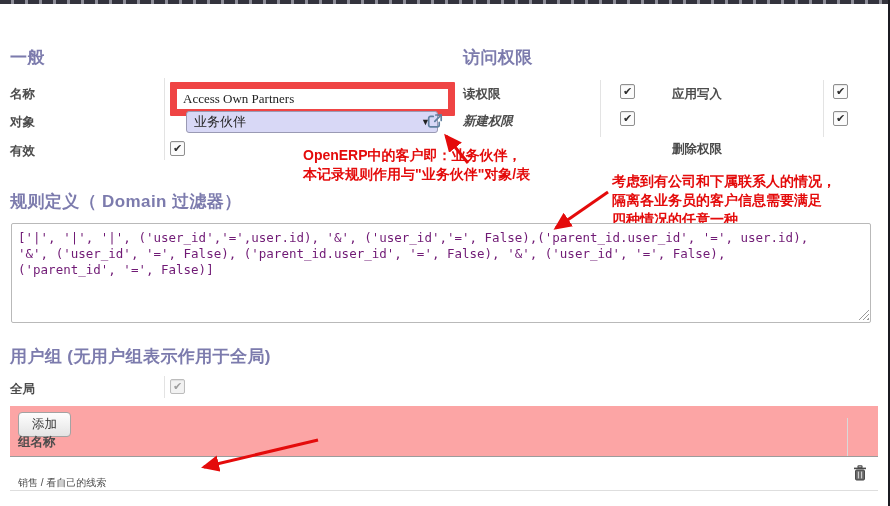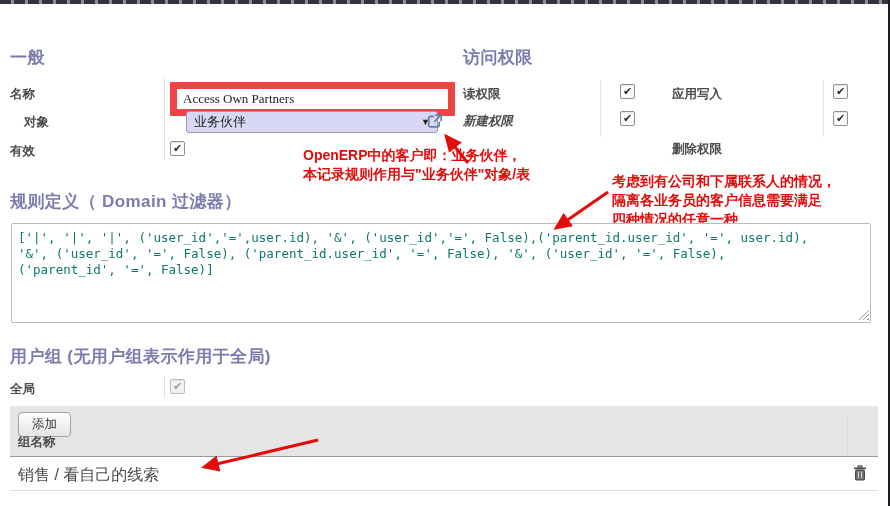--- a/index.html
+++ b/index.html
@@ -47,59 +47,59 @@
 
   .annotation{
     position:absolute;color:#e40b0b;font-size:14px;font-weight:bold;line-height:19px;
     white-space:pre-line;
   }
 
   .domain-textarea{
     position:absolute;left:11px;top:223px;width:846px;height:86px;
     border:1px solid #b9b9b9;border-radius:2px;padding:6px 6px;
     font-family:"DejaVu Sans Mono","Liberation Mono",monospace;
-    font-size:12.5px;line-height:16px;color:#0f766e;
+    font-size:12.5px;line-height:16px;color:#701a75;
     resize:none;outline:none;overflow:hidden;white-space:pre-wrap;
   }
   .grip{
     position:absolute;left:858px;top:309px;width:11px;height:11px;pointer-events:none;
     background:repeating-linear-gradient(135deg,transparent 0 2px,#9a9a9a 2px 3px);
     clip-path:polygon(100% 0,100% 100%,0 100%);
   }
 
   .group-table{position:absolute;left:10px;top:406px;width:868px;}
-  .gt-header{position:relative;background:#e5e5e5;height:50px;border-bottom:1px solid #9b9b9b;}
+  .gt-header{position:relative;background:#fca5a5;height:50px;border-bottom:1px solid #9b9b9b;}
   .add-btn{
     position:absolute;left:8px;top:6px;padding:3px 13px;
     font-family:"Liberation Sans",sans-serif;font-size:12.5px;color:#333;
     background:linear-gradient(#fefefe,#e4e4e4);
     border:1px solid #a3a3a3;border-radius:4px;cursor:pointer;
   }
   .col-header{position:absolute;left:8px;bottom:5px;font-size:12.5px;font-weight:bold;color:#4c4c4c;}
   .col-divider{position:absolute;right:30px;top:12px;bottom:0;width:1px;background:#d9d9d9;}
   .gt-row{position:relative;background:#fff;height:33px;border-bottom:1px solid #dedede;}
-  .row-name{position:absolute;left:8px;top:8px;font-size:16px;color:#4c4c4c;}
+  .row-name{position:absolute;left:8px;top:19px;font-size:10px;color:#4c4c4c;}
   .trash-btn{position:absolute;right:11px;top:8px;width:14px;height:16px;cursor:pointer;}
 
   .arrows{position:absolute;left:0;top:0;pointer-events:none;}
 </style>
 </head>
 <body>
 
 <div class="topbar"></div>
 <div class="right-border"></div>
 
 <div class="section-title" style="left:10px;top:46px;">一般</div>
 
 <div class="vsep" style="left:164px;top:78px;height:82px;"></div>
 
 <div class="field-label" style="left:10px;top:86px;">名称</div>
 <input class="text-input" type="text" value="Access Own Partners" style="">
 
-<div class="field-label" style="left:24px;top:114px;">对象</div>
+<div class="field-label" style="left:10px;top:114px;">对象</div>
 <div class="select-box">
   <span>业务伙伴</span>
   <span class="dd-arrow">▼</span>
 </div>
 <svg class="ext-icon" viewBox="0 0 18 18">
   <path d="M7.2 4.4 H4.6 A1.9 1.9 0 0 0 2.7 6.3 V13 A1.9 1.9 0 0 0 4.6 14.9 H11.3 A1.9 1.9 0 0 0 13.2 13 V10.4" fill="none" stroke="#5f7f9f" stroke-width="1.7" stroke-linecap="round"></path>
   <path d="M9.8 3 H15.2 V8.4" fill="none" stroke="#5f7f9f" stroke-width="1.7" stroke-linecap="round" stroke-linejoin="round"></path>
   <path d="M15 3.2 L8.8 9.4" fill="none" stroke="#5f7f9f" stroke-width="1.7" stroke-linecap="round"></path>
 </svg>
 

